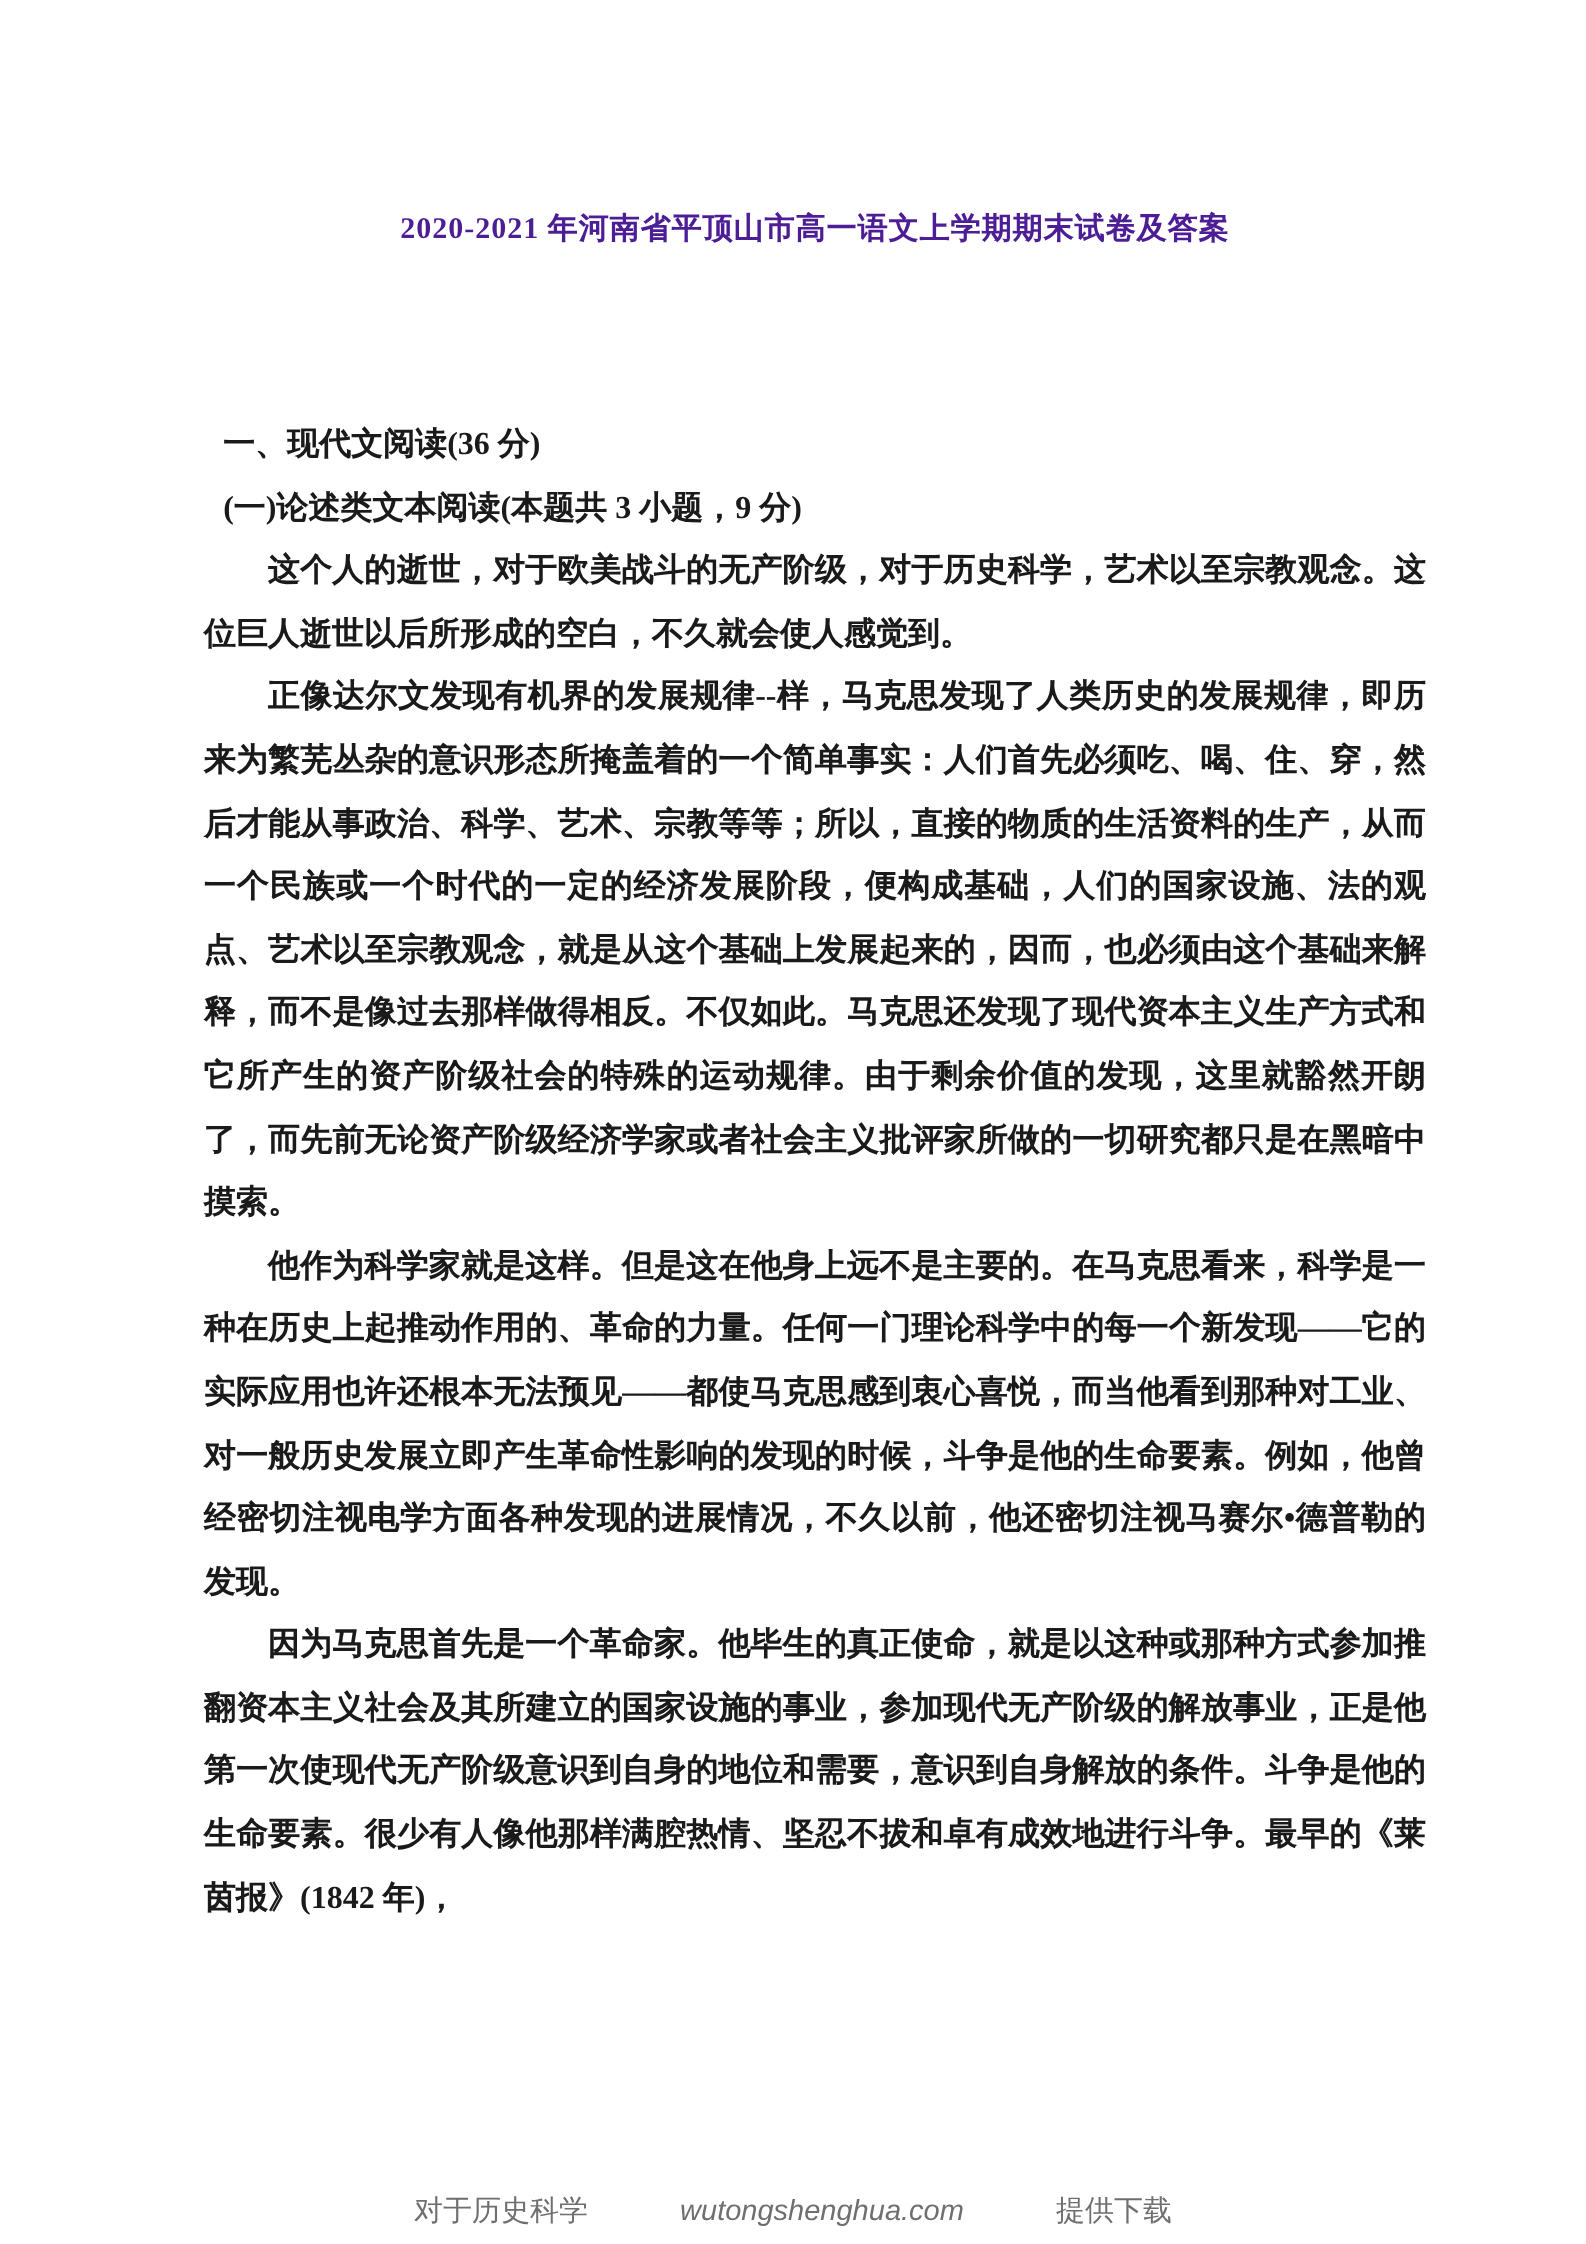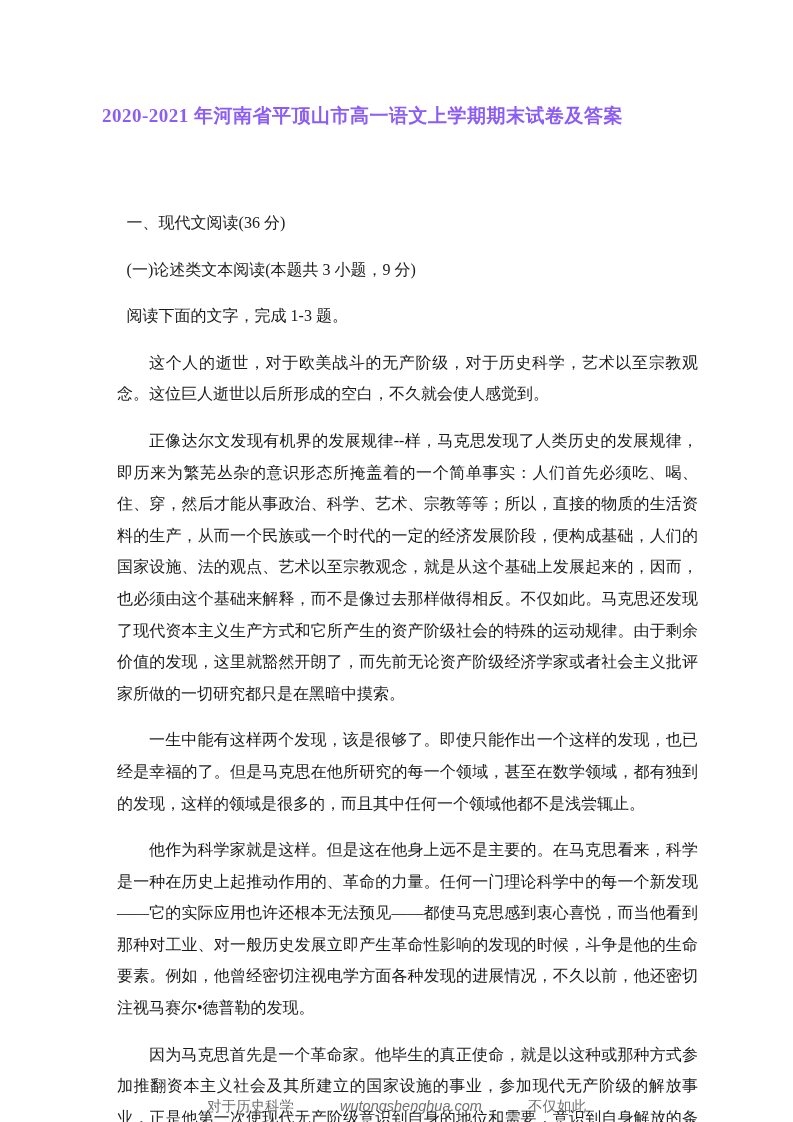--- a/index.html
+++ b/index.html
@@ -13,36 +13,37 @@
     overflow: hidden;
   }
   .page {
     box-sizing: border-box;
     width: 793px;
     height: 1122px;
     padding: 90px 80px 0 102px;
     position: relative;
   }
   .doc-title {
-    font-size: 19px;
+    font-size: 15px;
     font-weight: bold;
+    text-align: center;
     line-height: 51px;
-    color: #8b5cf6;
+    color: #4c1d95;
     margin: 0 auto 0 auto;
     max-width: 620px;
     letter-spacing: 0.5px;
   }
   .body-text {
     margin-top: 66px;
     font-size: 16px;
     line-height: 31.6px;
     text-align: justify;
     text-justify: inter-ideograph;
   }
-  .body-text p { margin: 15px; }
+  .body-text p { margin: 0; font-weight: bold; }
   .heading-line { text-indent: 0.6em; }
   .para { text-indent: 2em; }
   .footer {
     position: absolute;
     bottom: 6px;
     left: 0;
     width: 793px;
     text-align: center;
     font-size: 14.5px;
     color: #6f6f6f;
@@ -55,26 +56,24 @@
 </head>
 <body>
 
 <div class="page">
 
   <h1 class="doc-title">2020-2021 年河南省平顶山市高一语文上学期期末试卷及答案</h1>
 
   <div class="body-text">
     <p class="heading-line">一、现代文阅读(36 分)</p>
     <p class="heading-line">(一)论述类文本阅读(本题共 3 小题，9 分)</p>
-    <p class="heading-line">阅读下面的文字，完成 1-3 题。</p>
 
     <p class="para">这个人的逝世，对于欧美战斗的无产阶级，对于历史科学，艺术以至宗教观念。这位巨人逝世以后所形成的空白，不久就会使人感觉到。</p>
     <p class="para">正像达尔文发现有机界的发展规律--样，马克思发现了人类历史的发展规律，即历来为繁芜丛杂的意识形态所掩盖着的一个简单事实：人们首先必须吃、喝、住、穿，然后才能从事政治、科学、艺术、宗教等等；所以，直接的物质的生活资料的生产，从而一个民族或一个时代的一定的经济发展阶段，便构成基础，人们的国家设施、法的观点、艺术以至宗教观念，就是从这个基础上发展起来的，因而，也必须由这个基础来解释，而不是像过去那样做得相反。不仅如此。马克思还发现了现代资本主义生产方式和它所产生的资产阶级社会的特殊的运动规律。由于剩余价值的发现，这里就豁然开朗了，而先前无论资产阶级经济学家或者社会主义批评家所做的一切研究都只是在黑暗中摸索。</p>
-    <p class="para">一生中能有这样两个发现，该是很够了。即使只能作出一个这样的发现，也已经是幸福的了。但是马克思在他所研究的每一个领域，甚至在数学领域，都有独到的发现，这样的领域是很多的，而且其中任何一个领域他都不是浅尝辄止。</p>
     <p class="para">他作为科学家就是这样。但是这在他身上远不是主要的。在马克思看来，科学是一种在历史上起推动作用的、革命的力量。任何一门理论科学中的每一个新发现——它的实际应用也许还根本无法预见——都使马克思感到衷心喜悦，而当他看到那种对工业、对一般历史发展立即产生革命性影响的发现的时候，斗争是他的生命要素。例如，他曾经密切注视电学方面各种发现的进展情况，不久以前，他还密切注视马赛尔•德普勒的发现。</p>
     <p class="para">因为马克思首先是一个革命家。他毕生的真正使命，就是以这种或那种方式参加推翻资本主义社会及其所建立的国家设施的事业，参加现代无产阶级的解放事业，正是他第一次使现代无产阶级意识到自身的地位和需要，意识到自身解放的条件。斗争是他的生命要素。很少有人像他那样满腔热情、坚忍不拔和卓有成效地进行斗争。最早的《莱茵报》(1842 年)，</p>
   </div>
 
   <div class="footer">
-    <span class="seg">对于历史科学</span><span class="gap"></span><span class="seg url">wutongshenghua.com</span><span class="gap"></span><span class="seg">不仅如此</span>
+    <span class="seg">对于历史科学</span><span class="gap"></span><span class="seg url">wutongshenghua.com</span><span class="gap"></span><span class="seg">提供下载</span>
   </div>
 
 </div>
 
 </body></html>

